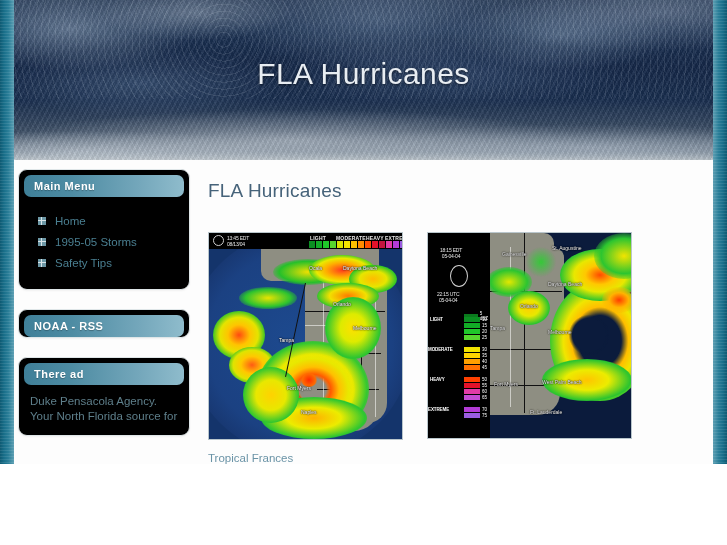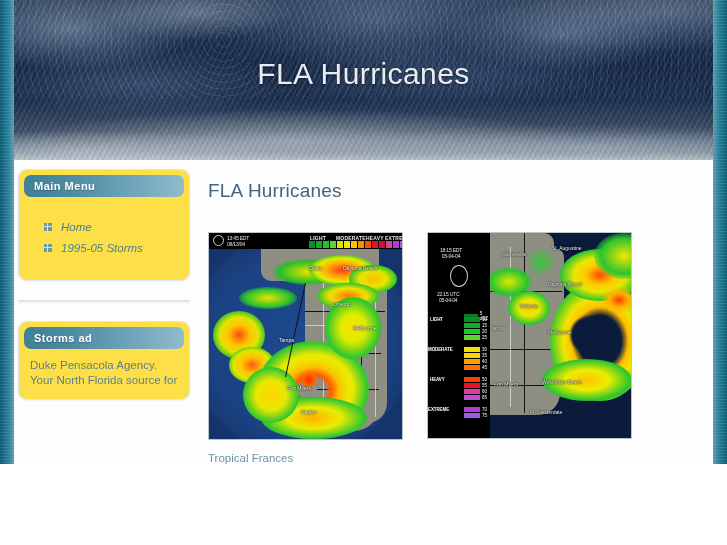--- a/index.html
+++ b/index.html
@@ -95,21 +95,21 @@
 
   
   .sidebar {
     width: 186px;
     flex: 0 0 186px;
     padding: 9px 0 0 4px;
   }
   .module {
     width: 172px;
     margin: 0 0 19px 0;
-    background: #fde047;
+    background: #000000;
     border: 1px solid #dfe6e8;
     border-radius: 9px;
     box-shadow: 0 1px 2px rgba(0,0,0,.05);
     overflow: hidden;
   }
   .module-head {
     margin: 5px 5px 0 5px;
     height: 22px;
     line-height: 22px;
     border-radius: 7px;
@@ -119,21 +119,21 @@
     font-weight: bold;
     letter-spacing: .5px;
     background: linear-gradient(to right, #3f7f98 0%, #4e8ca3 30%, #74a7bb 72%, #8fbccc 100%);
     text-shadow: 0 1px 1px rgba(0,0,0,.28);
   }
   .module-body {
     padding: 9px 8px 11px 8px;
   }
   ul.menu {
     list-style: none;
-    margin: 14px; padding: 0; font-style: italic;
+    margin: 8px; padding: 0;
   }
   ul.menu li {
     position: relative;
     padding: 0 0 0 17px;
     margin: 0 0 7px 3px;
     font-size: 11.5px;
     line-height: 14px;
     color: #4a7f91;
   }
   ul.menu li:last-child { margin-bottom: 1px; }
@@ -280,29 +280,34 @@
           <div class="module-body">
             <ul class="menu">
               <li>
                 <span class="bullet"></span>
                 <span>Home</span>
               </li>
               <li>
                 <span class="bullet"></span>
                 <span>1995-05 Storms</span>
               </li>
+              <li>
+                <span class="bullet"></span>
+                <span>Safety Tips</span>
+              </li>
             </ul>
           </div>
         </div>
 
         <div class="module">
+          <div class="module-head">NOAA - RSS</div>
         </div>
 
         <div class="module">
-          <div class="module-head">Storms ad</div>
+          <div class="module-head">There ad</div>
           <div class="module-body">
             <div class="module-text last">
               <span>Duke Pensacola Agency.</span><br>
               <span>Your North Florida source for</span><br>
               
             </div>
           </div>
         </div>
 
       </div>

